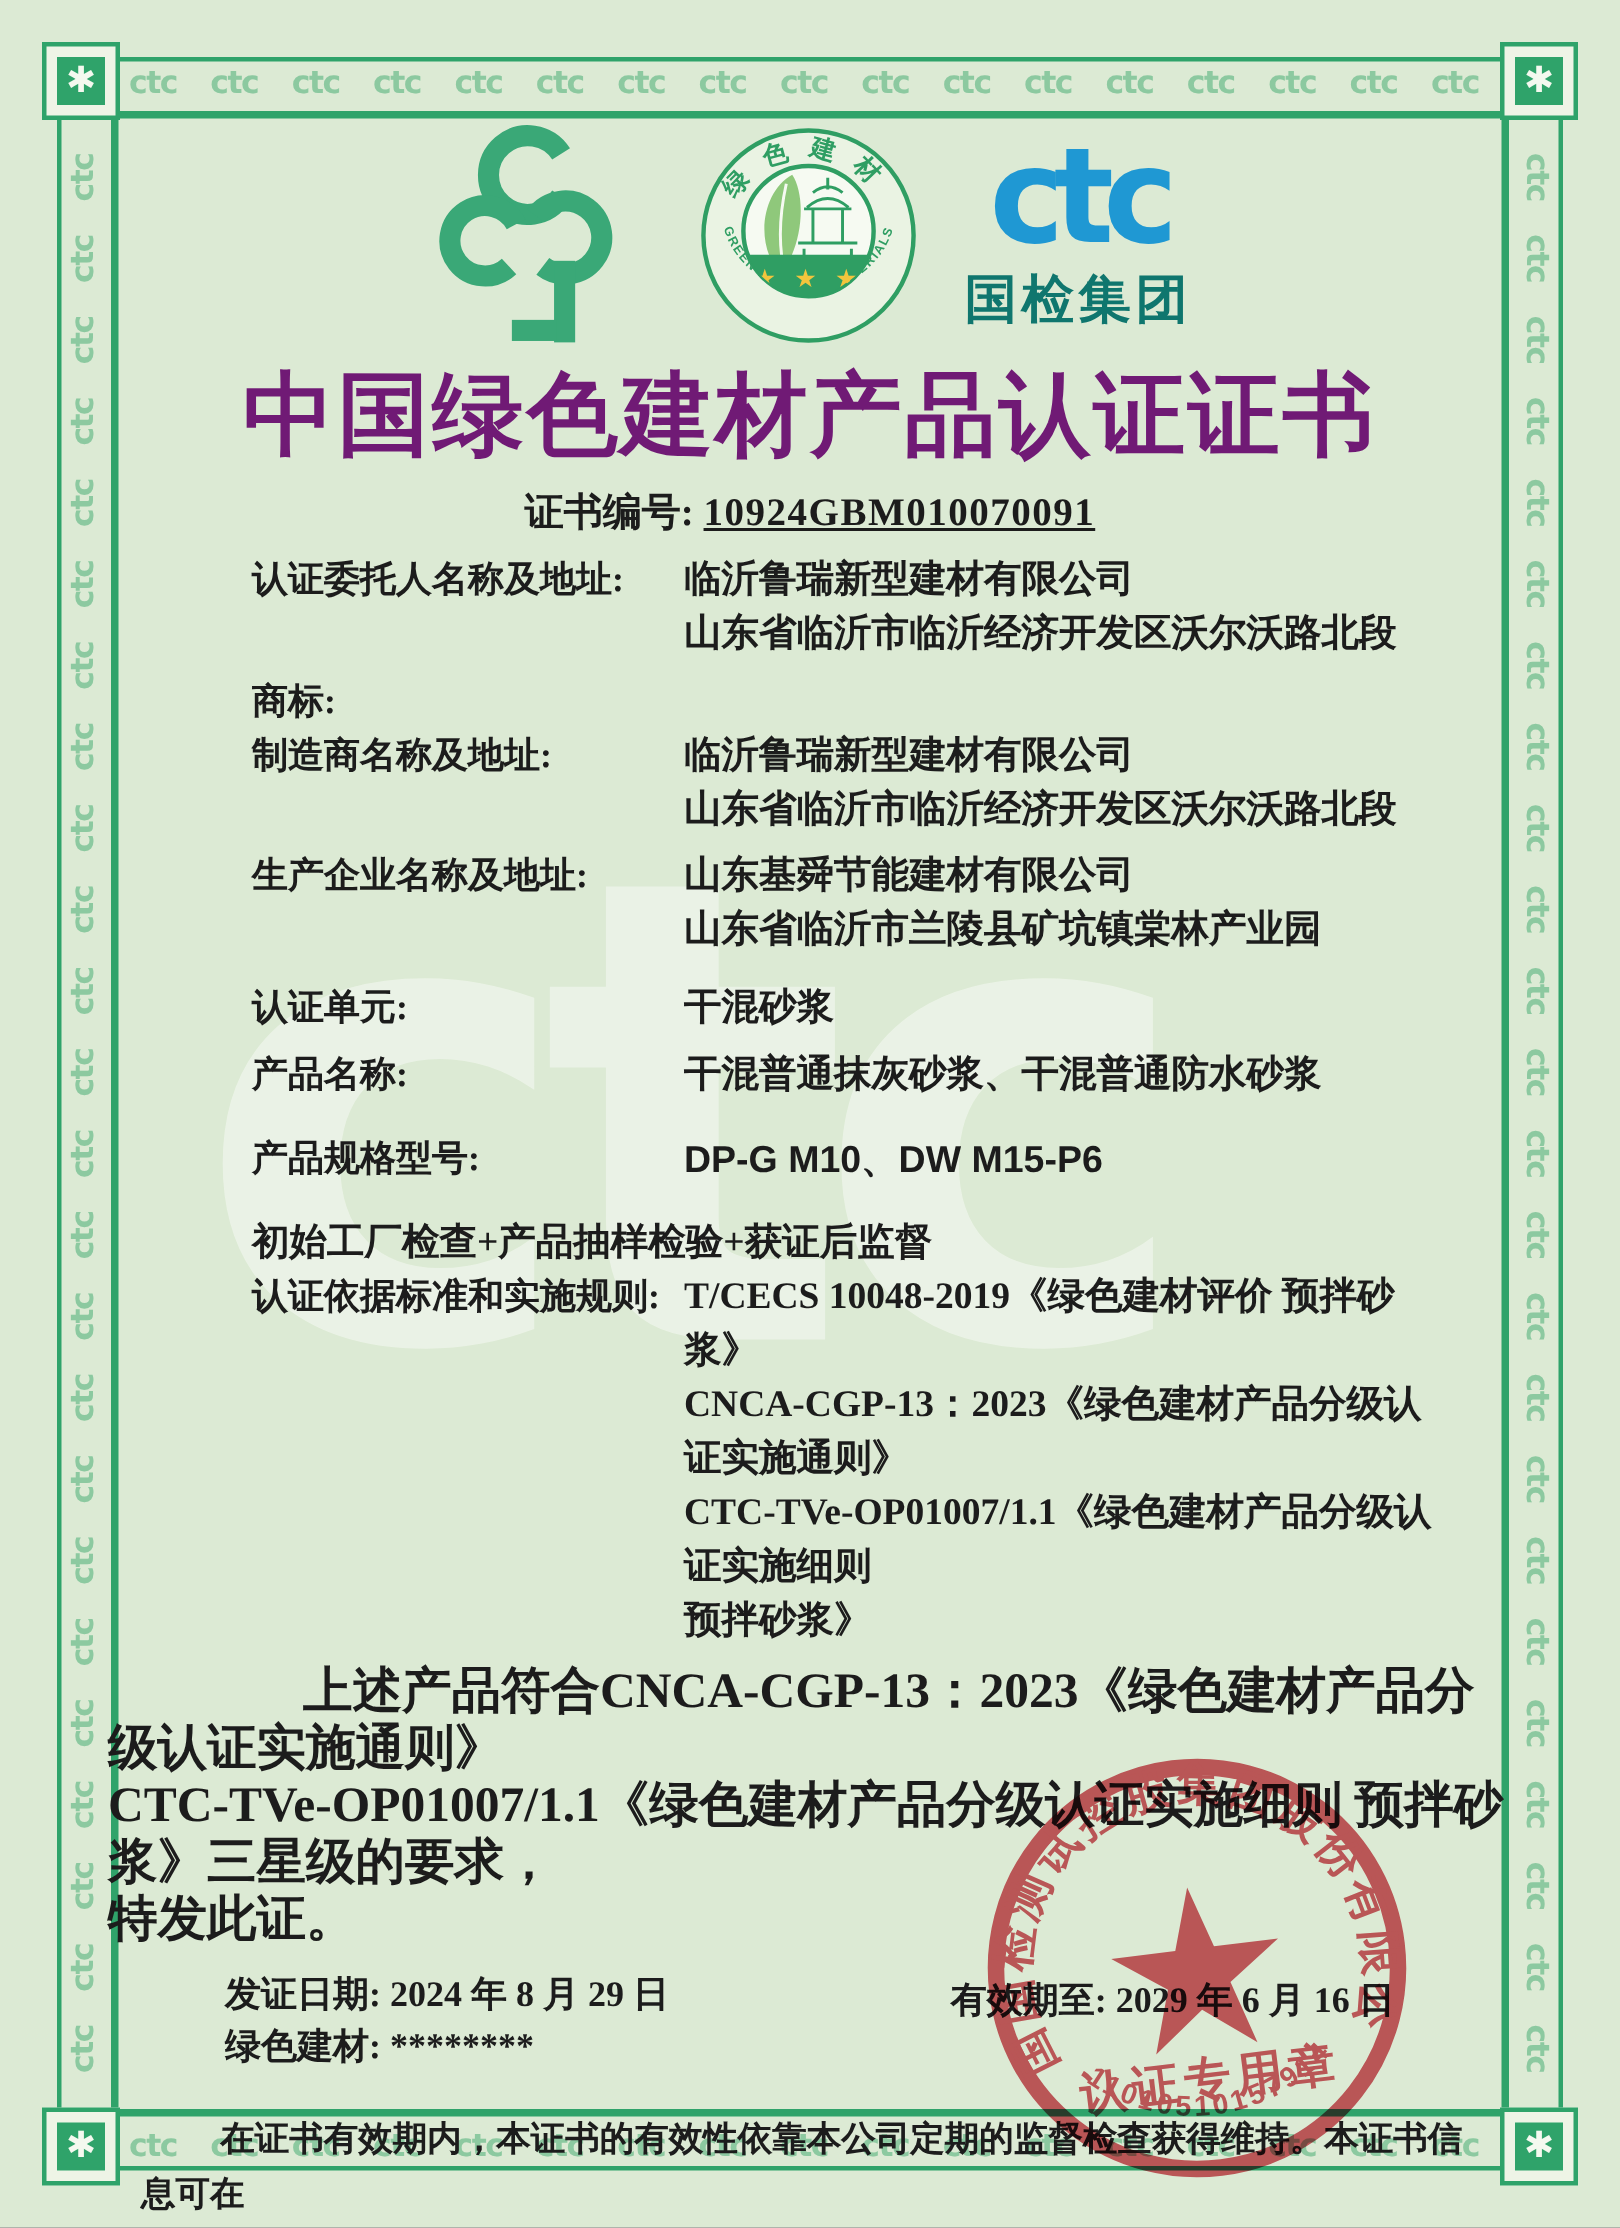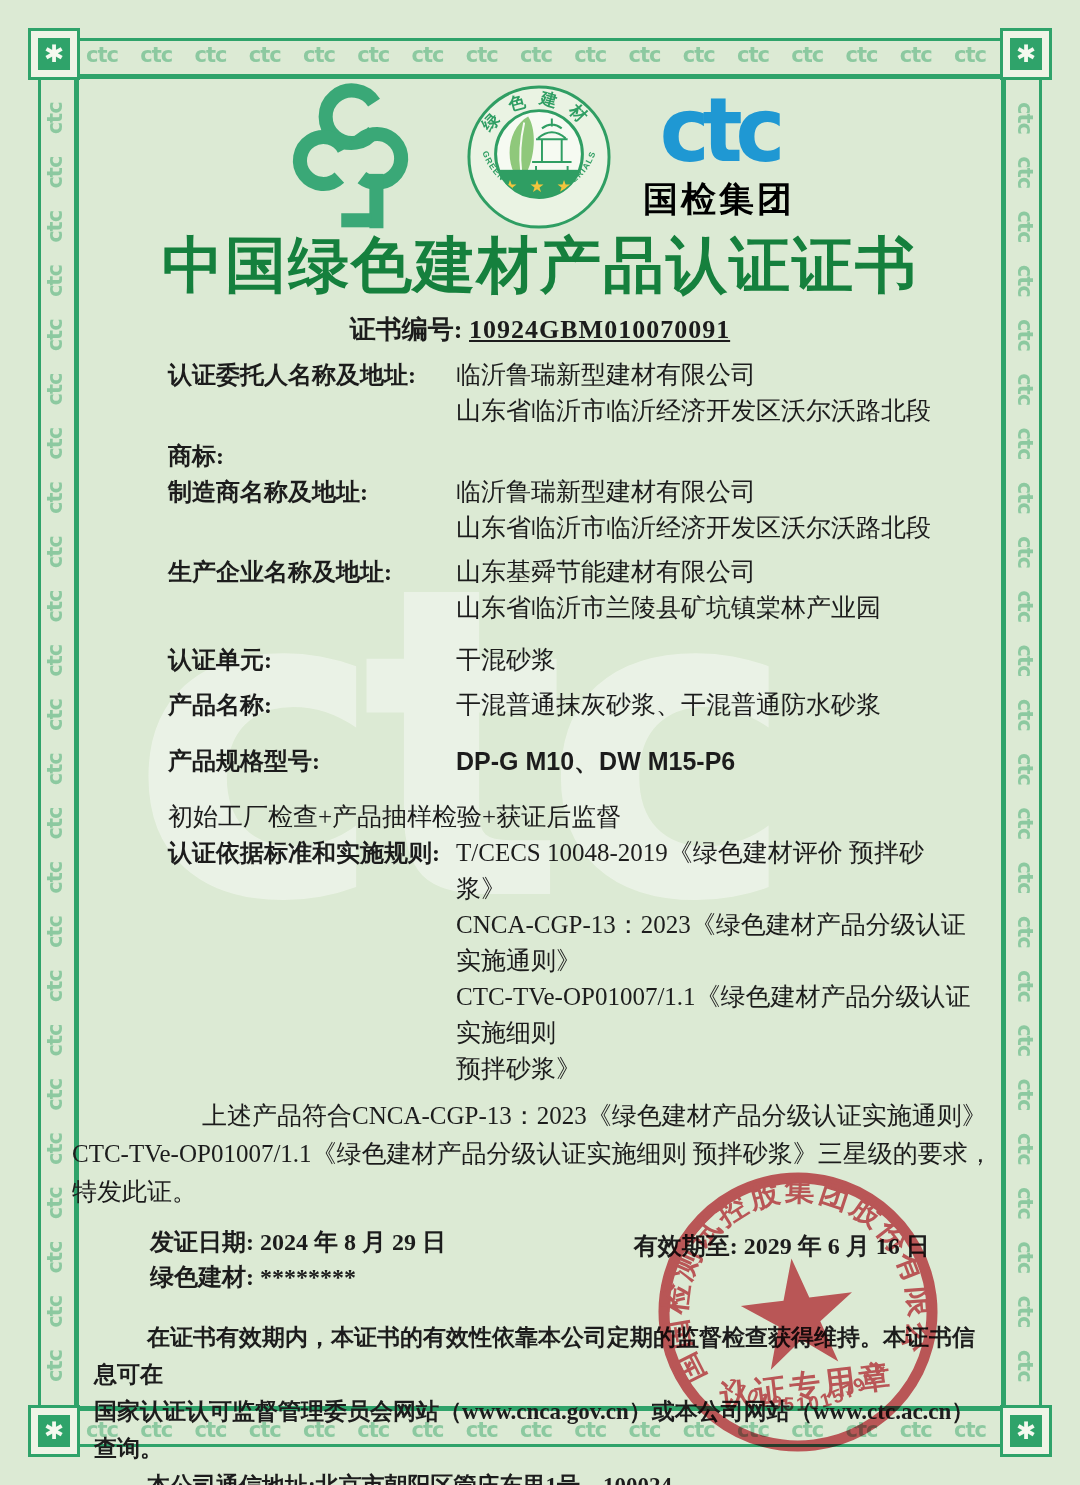--- a/index.html
+++ b/index.html
@@ -40,36 +40,36 @@
   
   .content{position:absolute;left:108px;right:108px;top:80px;z-index:2;}
   .logo-row{display:flex;align-items:center;justify-content:center;gap:30px;height:150px;margin-top:2px;}
   .ctc-logo{display:flex;flex-direction:column;align-items:center;justify-content:center;}
   .ctc-word{
     font-family:"DejaVu Sans",sans-serif;font-weight:bold;font-size:84px;line-height:78px;
     color:#1f98d3;letter-spacing:-7px;transform:scaleY(1.05);
   }
   .ctc-sub{
     font-family:"Liberation Sans","DejaVu Sans",sans-serif;font-weight:bold;font-size:35px;
-    color:#000000;letter-spacing:3px;margin-top:6px;
+    color:#0f766e;letter-spacing:3px;margin-top:6px;
   }
   .title{
-    text-align:center;font-size:61px;font-weight:900;color:#15803d;letter-spacing:2px;
-    line-height:1.12;
+    text-align:center;font-size:61px;font-weight:900;color:#701a75;letter-spacing:2px;
+    line-height:1.12;margin-top:12px;
   }
   .certline{text-align:center;font-size:26px;font-weight:bold;margin-top:12px;}
   .certline .num{font-family:"Liberation Serif",serif;letter-spacing:1px;text-decoration:underline;}
   .fields{margin-top:10px;}
   .row{display:flex;padding-left:60px;}
   .row .lab{width:288px;flex:0 0 288px;font-size:24px;font-weight:bold;line-height:36px;}
-  .row .val{flex:1;font-size:25px;font-weight:normal;line-height:36px;}
+  .row .val{flex:1;font-size:25px;font-weight:bold;line-height:36px;}
   .val .vline{min-height:36px;}
   .latin{font-family:"Liberation Sans","DejaVu Sans",sans-serif;font-size:24px;letter-spacing:0;}
   .statement{
-    margin:10px -36px 0 -36px;font-size:25px;font-weight:normal;line-height:38px;
+    margin:10px -36px 0 -36px;font-size:33px;font-weight:bold;line-height:38px;
   }
   .statement .st1{text-indent:130px;}
   .dates{display:flex;margin-top:14px;font-size:24px;font-weight:bold;line-height:35px;}
   .dates .dleft{flex:0 0 56%;padding-left:42px;}
   .dates .dright{flex:1;padding-top:4px;}
   .notice{margin:24px -18px 0 -14px;font-size:23px;font-weight:bold;line-height:37px;}
   .notice .ind{text-indent:2.3em;}
   
   .seal{
     position:absolute;left:648px;top:1162px;width:300px;height:300px;z-index:3;

